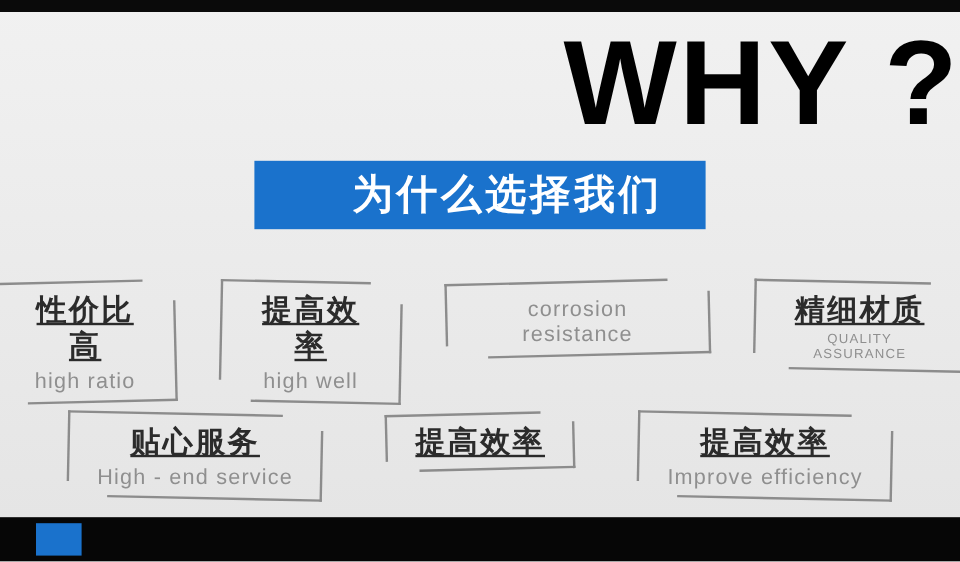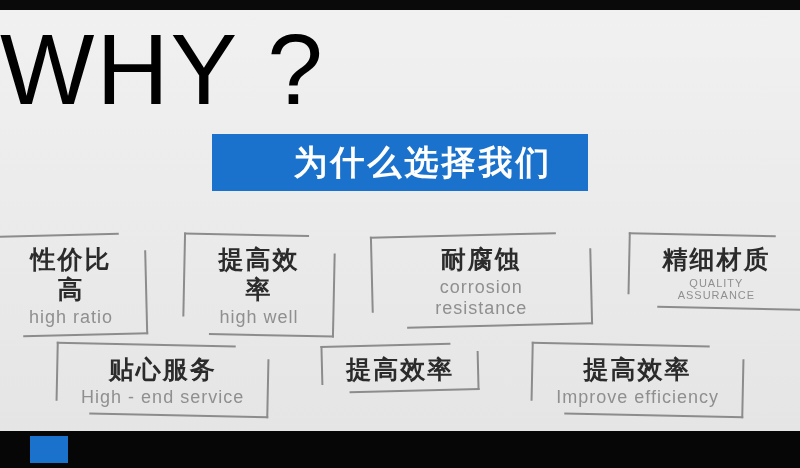--- a/index.html
+++ b/index.html
@@ -19,24 +19,24 @@
     top: 0; left: 0;
     width: 100%;
     height: 10px;
     background: #0a0a0a;
   }
   .why-title {
     position: absolute;
     top: 14px;
     left: 0;
     width: 100%;
-    text-align: left;
+    text-align: right;
     font-size: 100px;
     line-height: 1.1;
-    font-weight: 400;
+    font-weight: 700;
     color: #000;
     letter-spacing: 2px;
   }
   .banner {
     position: absolute;
     top: 134px;
     left: 50%;
     transform: translateX(-50%);
     width: 330px;
     height: 57px;
@@ -64,20 +64,21 @@
     padding: 10px 20px 8px 20px;
     text-align: center;
     min-width: 96px;
   }
   .feature .title {
     font-size: 25px;
     font-weight: 700;
     color: #2b2b2b;
     letter-spacing: 2px;
     line-height: 1.2;
+    text-decoration: underline;
   }
   .feature .subtitle {
     font-size: 18px;
     color: #8f8f8f;
     margin-top: 3px;
     letter-spacing: 1px;
   }
   .feature .subtitle.small-sub {
     font-size: 11px;
     letter-spacing: 1px;
@@ -145,21 +146,20 @@
       <div class="subtitle">high well</div>
     </div>
 
     <div class="feature">
       <span class="frame tilt-l">
         <i class="f-top"></i>
         <i class="f-left"></i>
         <i class="f-bottom"></i>
         <i class="f-right"></i>
       </span>
-      <div class="title">耐腐蚀</div>
       <div class="subtitle">corrosion resistance</div>
     </div>
 
     <div class="feature">
       <span class="frame tilt-r">
         <i class="f-top"></i>
         <i class="f-left"></i>
         <i class="f-bottom"></i>
 
       </span>

